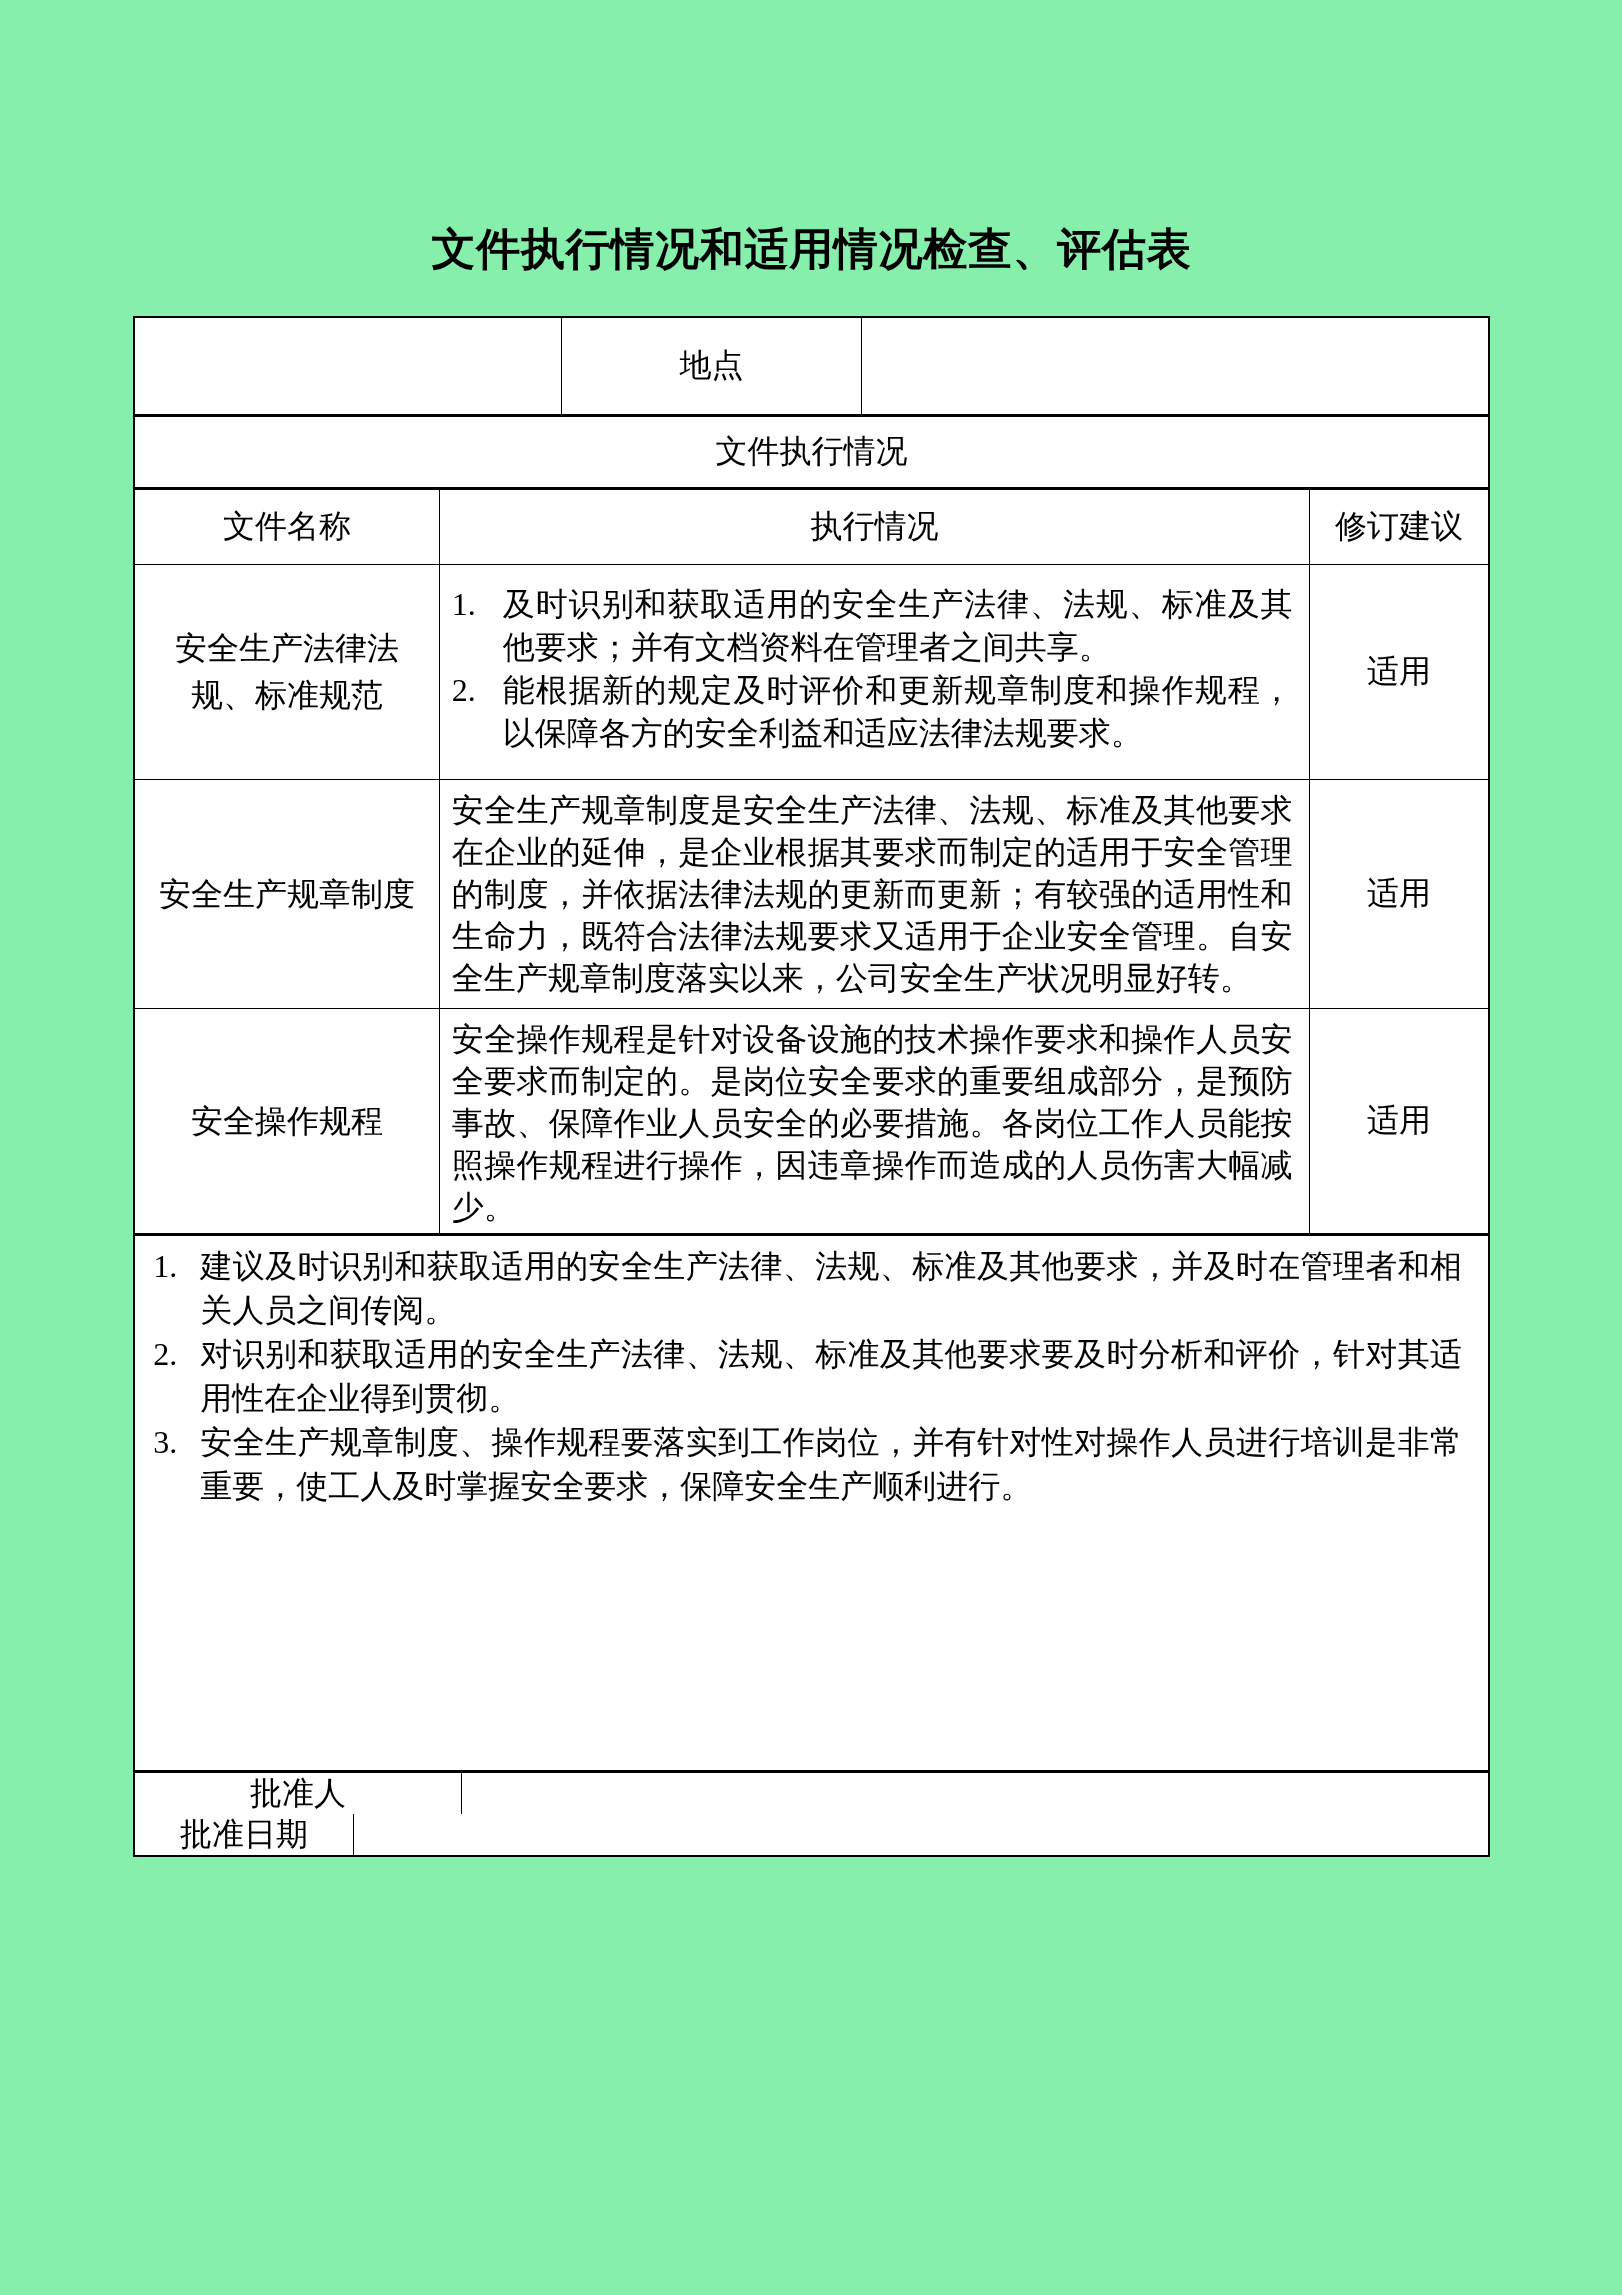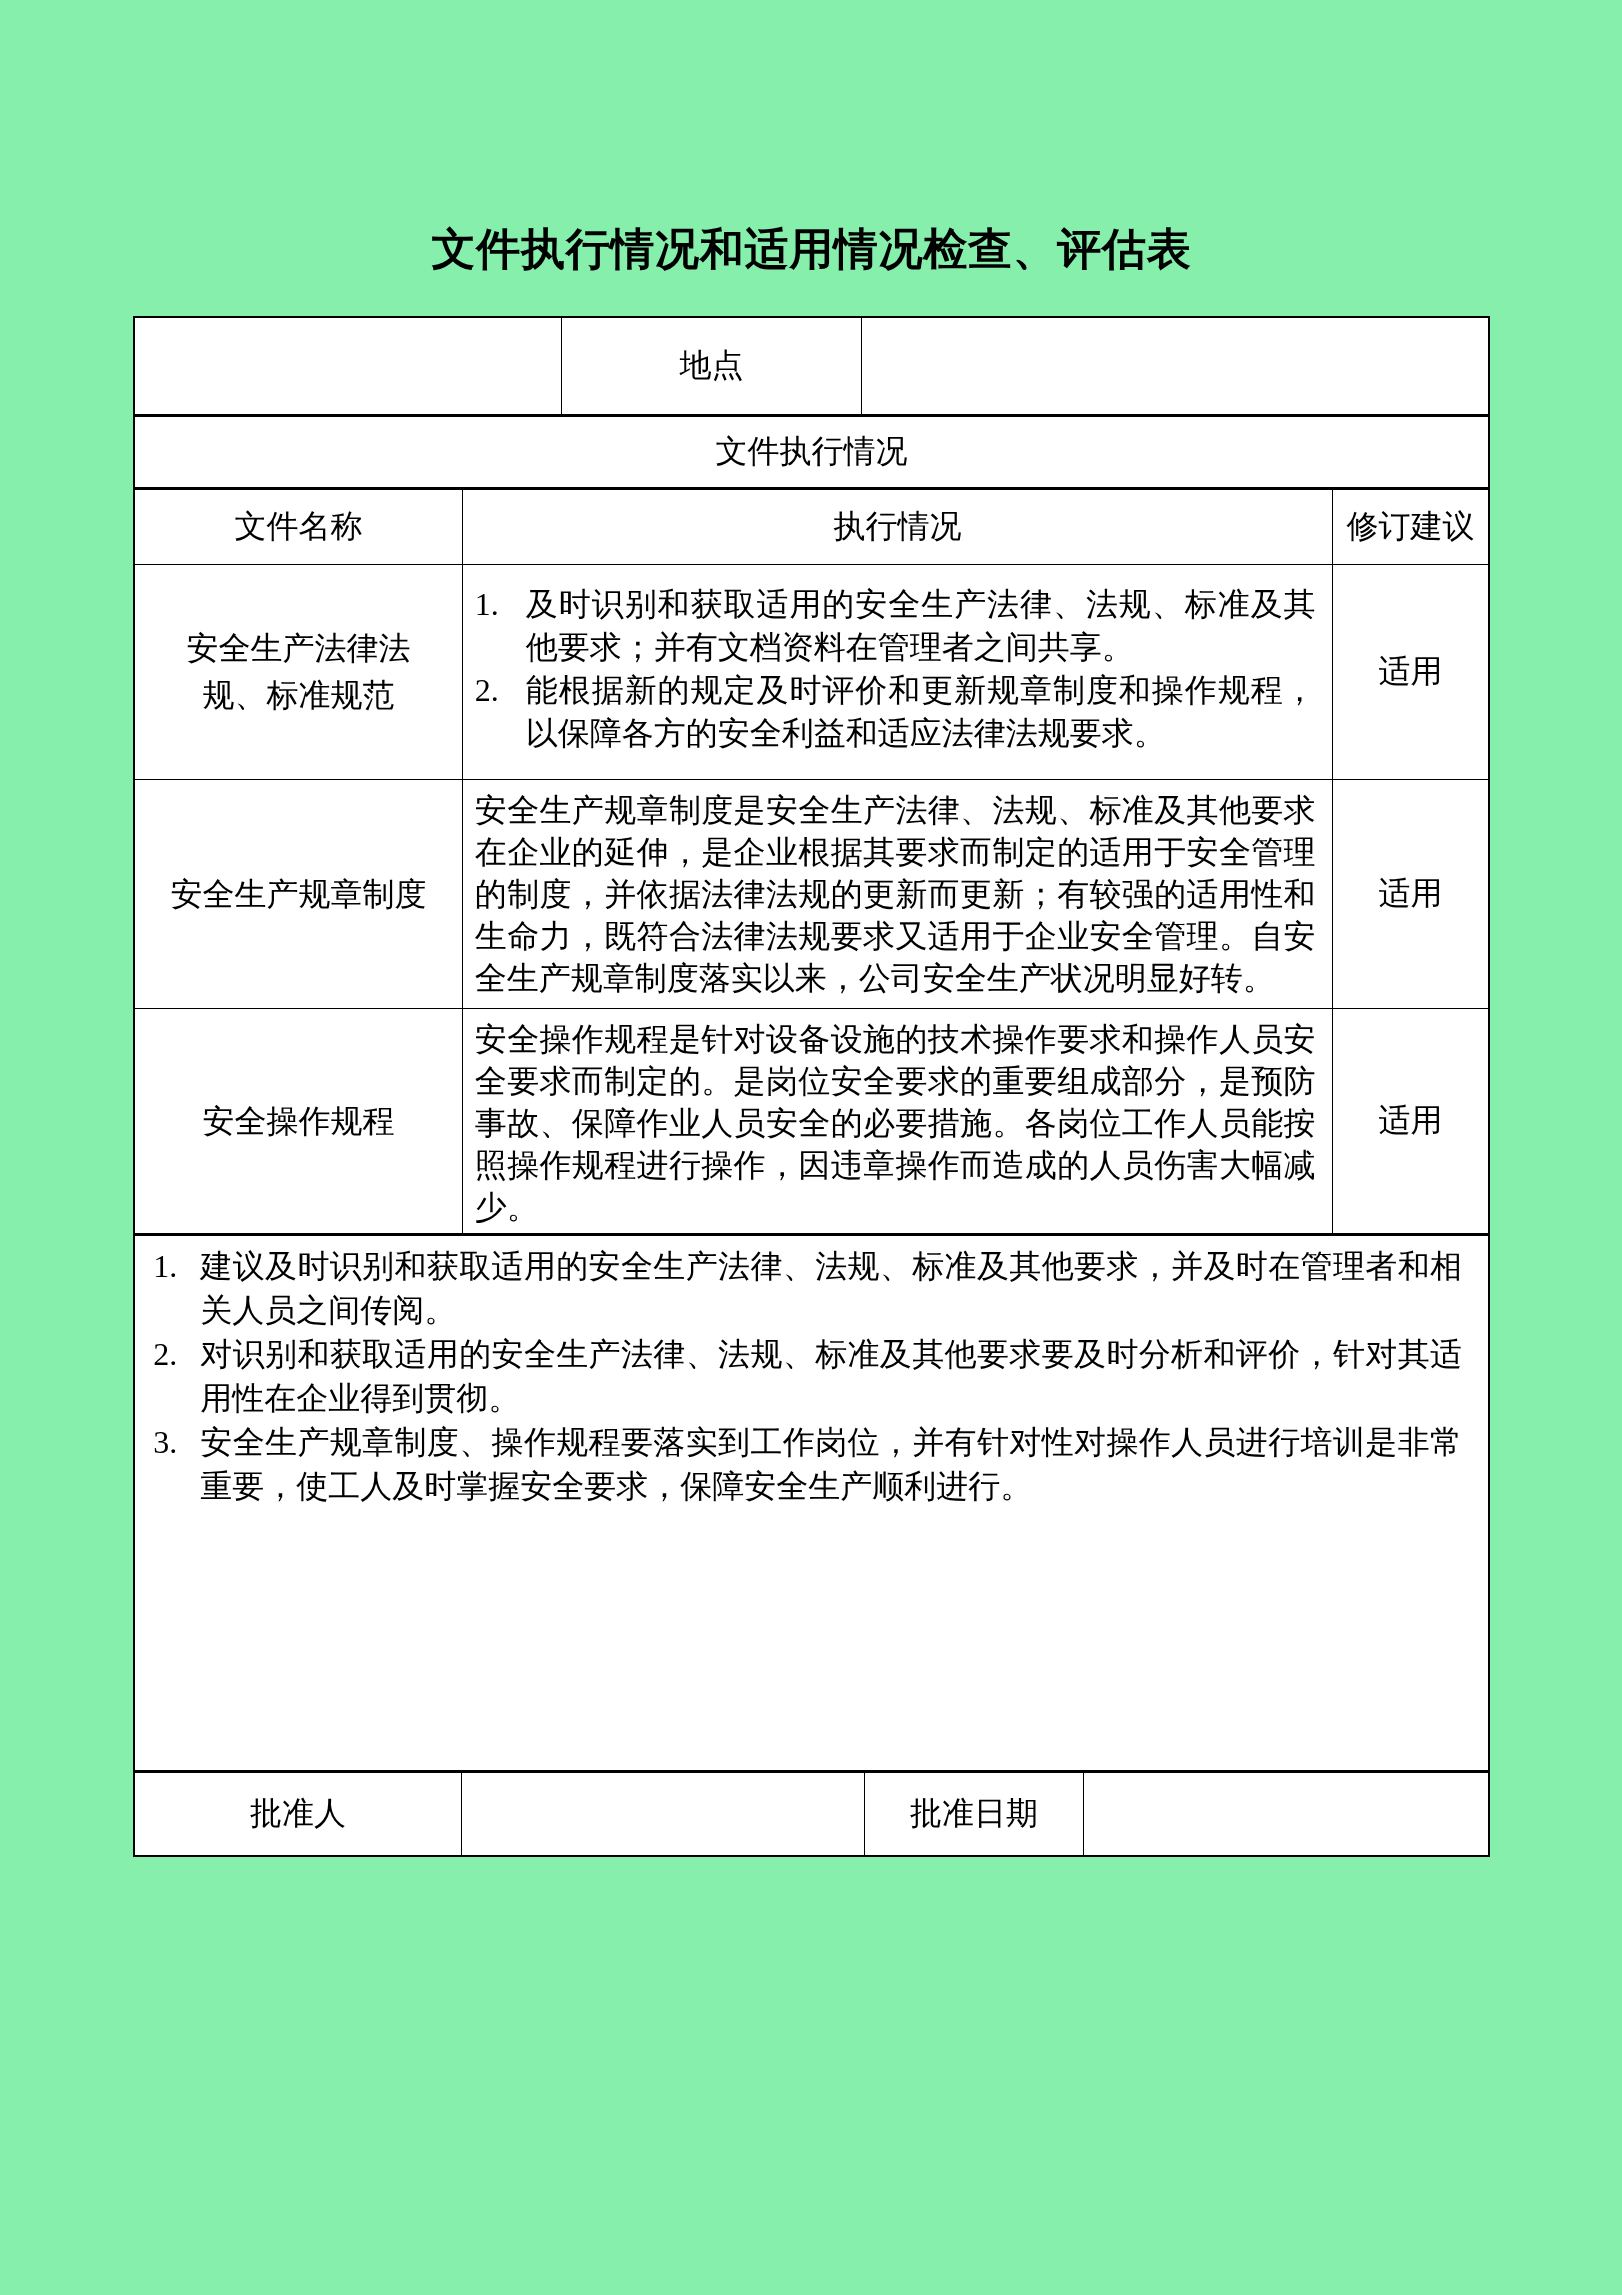--- a/index.html
+++ b/index.html
@@ -20,41 +20,41 @@
   }
 
   .tbl {
     position:absolute; left:133px; top:316px; width:1357px;
     border:2px solid #000;
     font-size:32px;
     line-break:strict;
   }
   .tr { display:flex; width:100%; border-bottom:1.3px solid #000; background:#fff; }
   .tr.thick { border-bottom-width:3.3px; }
-  .tr:last-child { border-bottom:none; }
+  .tr:last-child { border-bottom:none;flex-direction:column; }
   .td { border-right:1.3px solid #000; overflow:hidden; position:relative; }
   .td:last-child { border-right:none; }
   .full { width:100%; }
 
   .cc { display:flex; align-items:center; justify-content:center; text-align:center; }
 
   
   .row-a { height:99px; }
   .c-a1 { width:275px; } .c-a2 { width:427px; } .c-a3 { width:300px; } .c-a4 { flex:1; }
 
   
   .row-b { height:141px; }
   .participants { padding:7.9px 13px 0 14.4px; text-align:left; }
 
   
   .row-c { height:73px;font-family:Liberation Serif, serif; }
 
   
   .row-d { height:75px; }
-  .c-name { width:328px; } .c-exec { width:870px; } .c-appl { flex:1; }
+  .c-name { width:305px; } .c-exec { width:870px; } .c-appl { flex:1; }
 
   
   .row-r1 { height:215px; }
   .row-r2 { height:229px; }
   .row-r3 { height:227px; }
 
   .name-cell { display:flex; align-items:center; justify-content:center; text-align:center;
                padding:0 24px; line-height:47px; }
   .appl-cell { display:flex; align-items:center; justify-content:center; text-align:center; }
 

